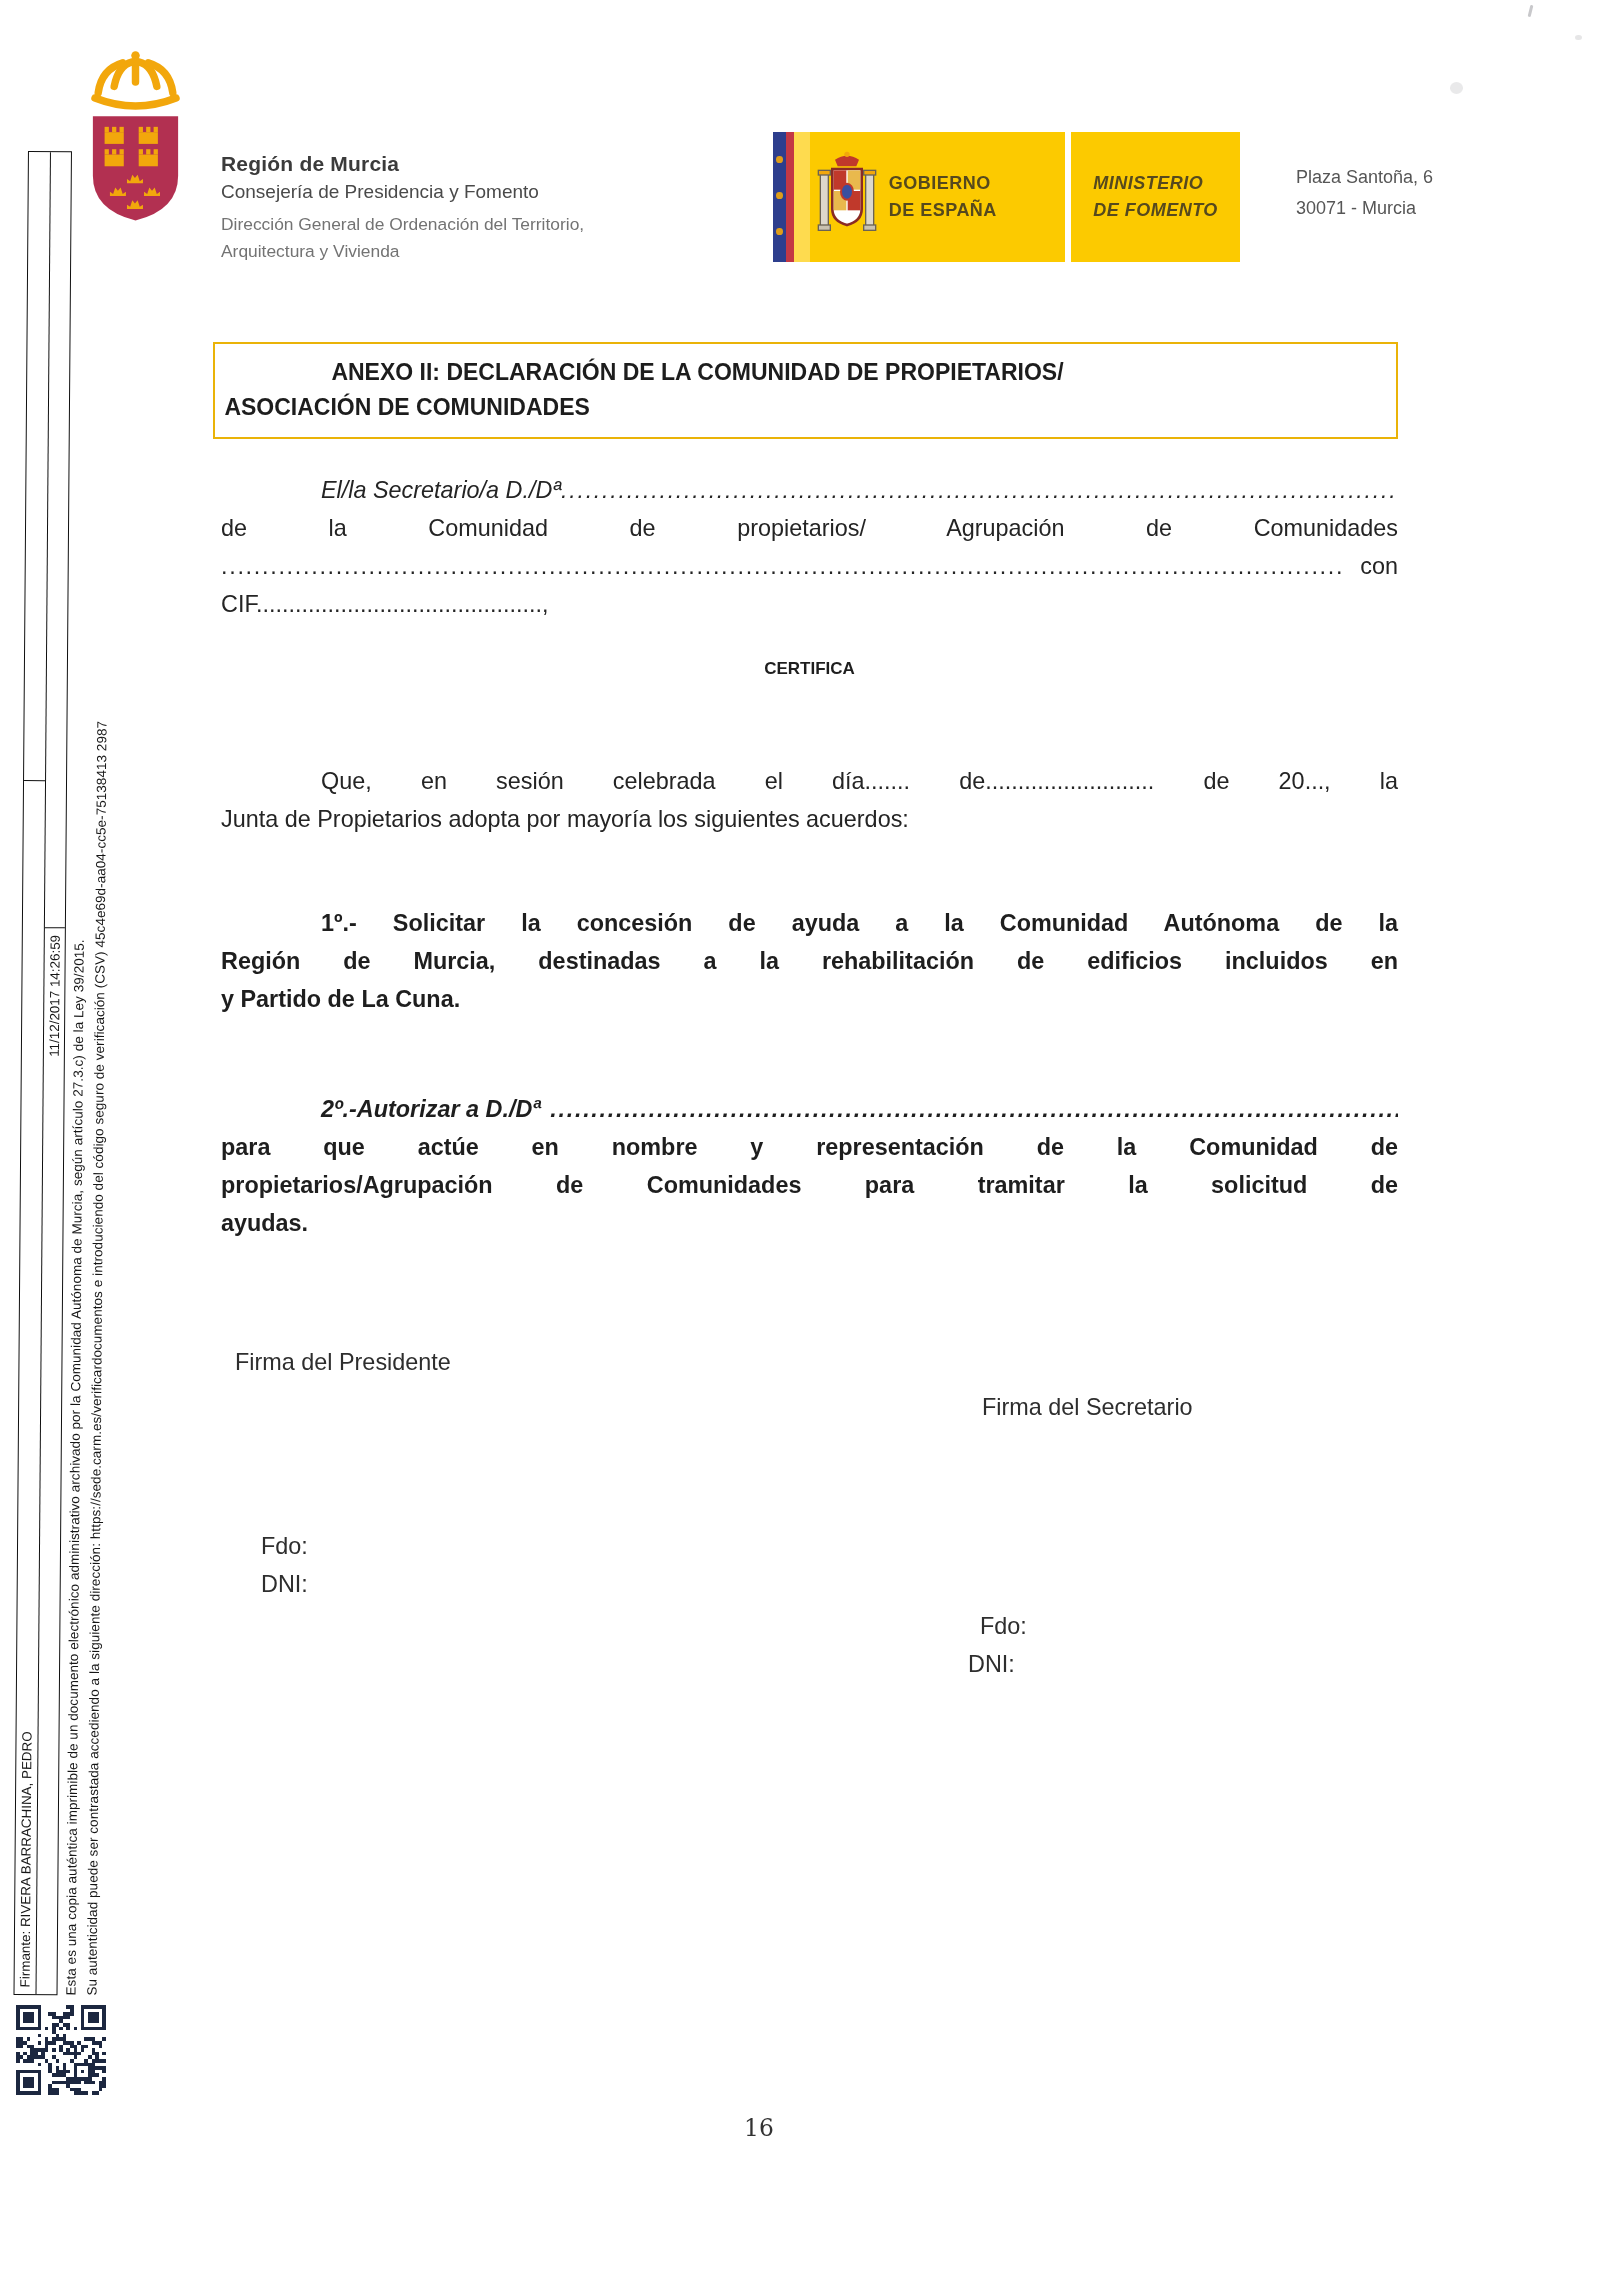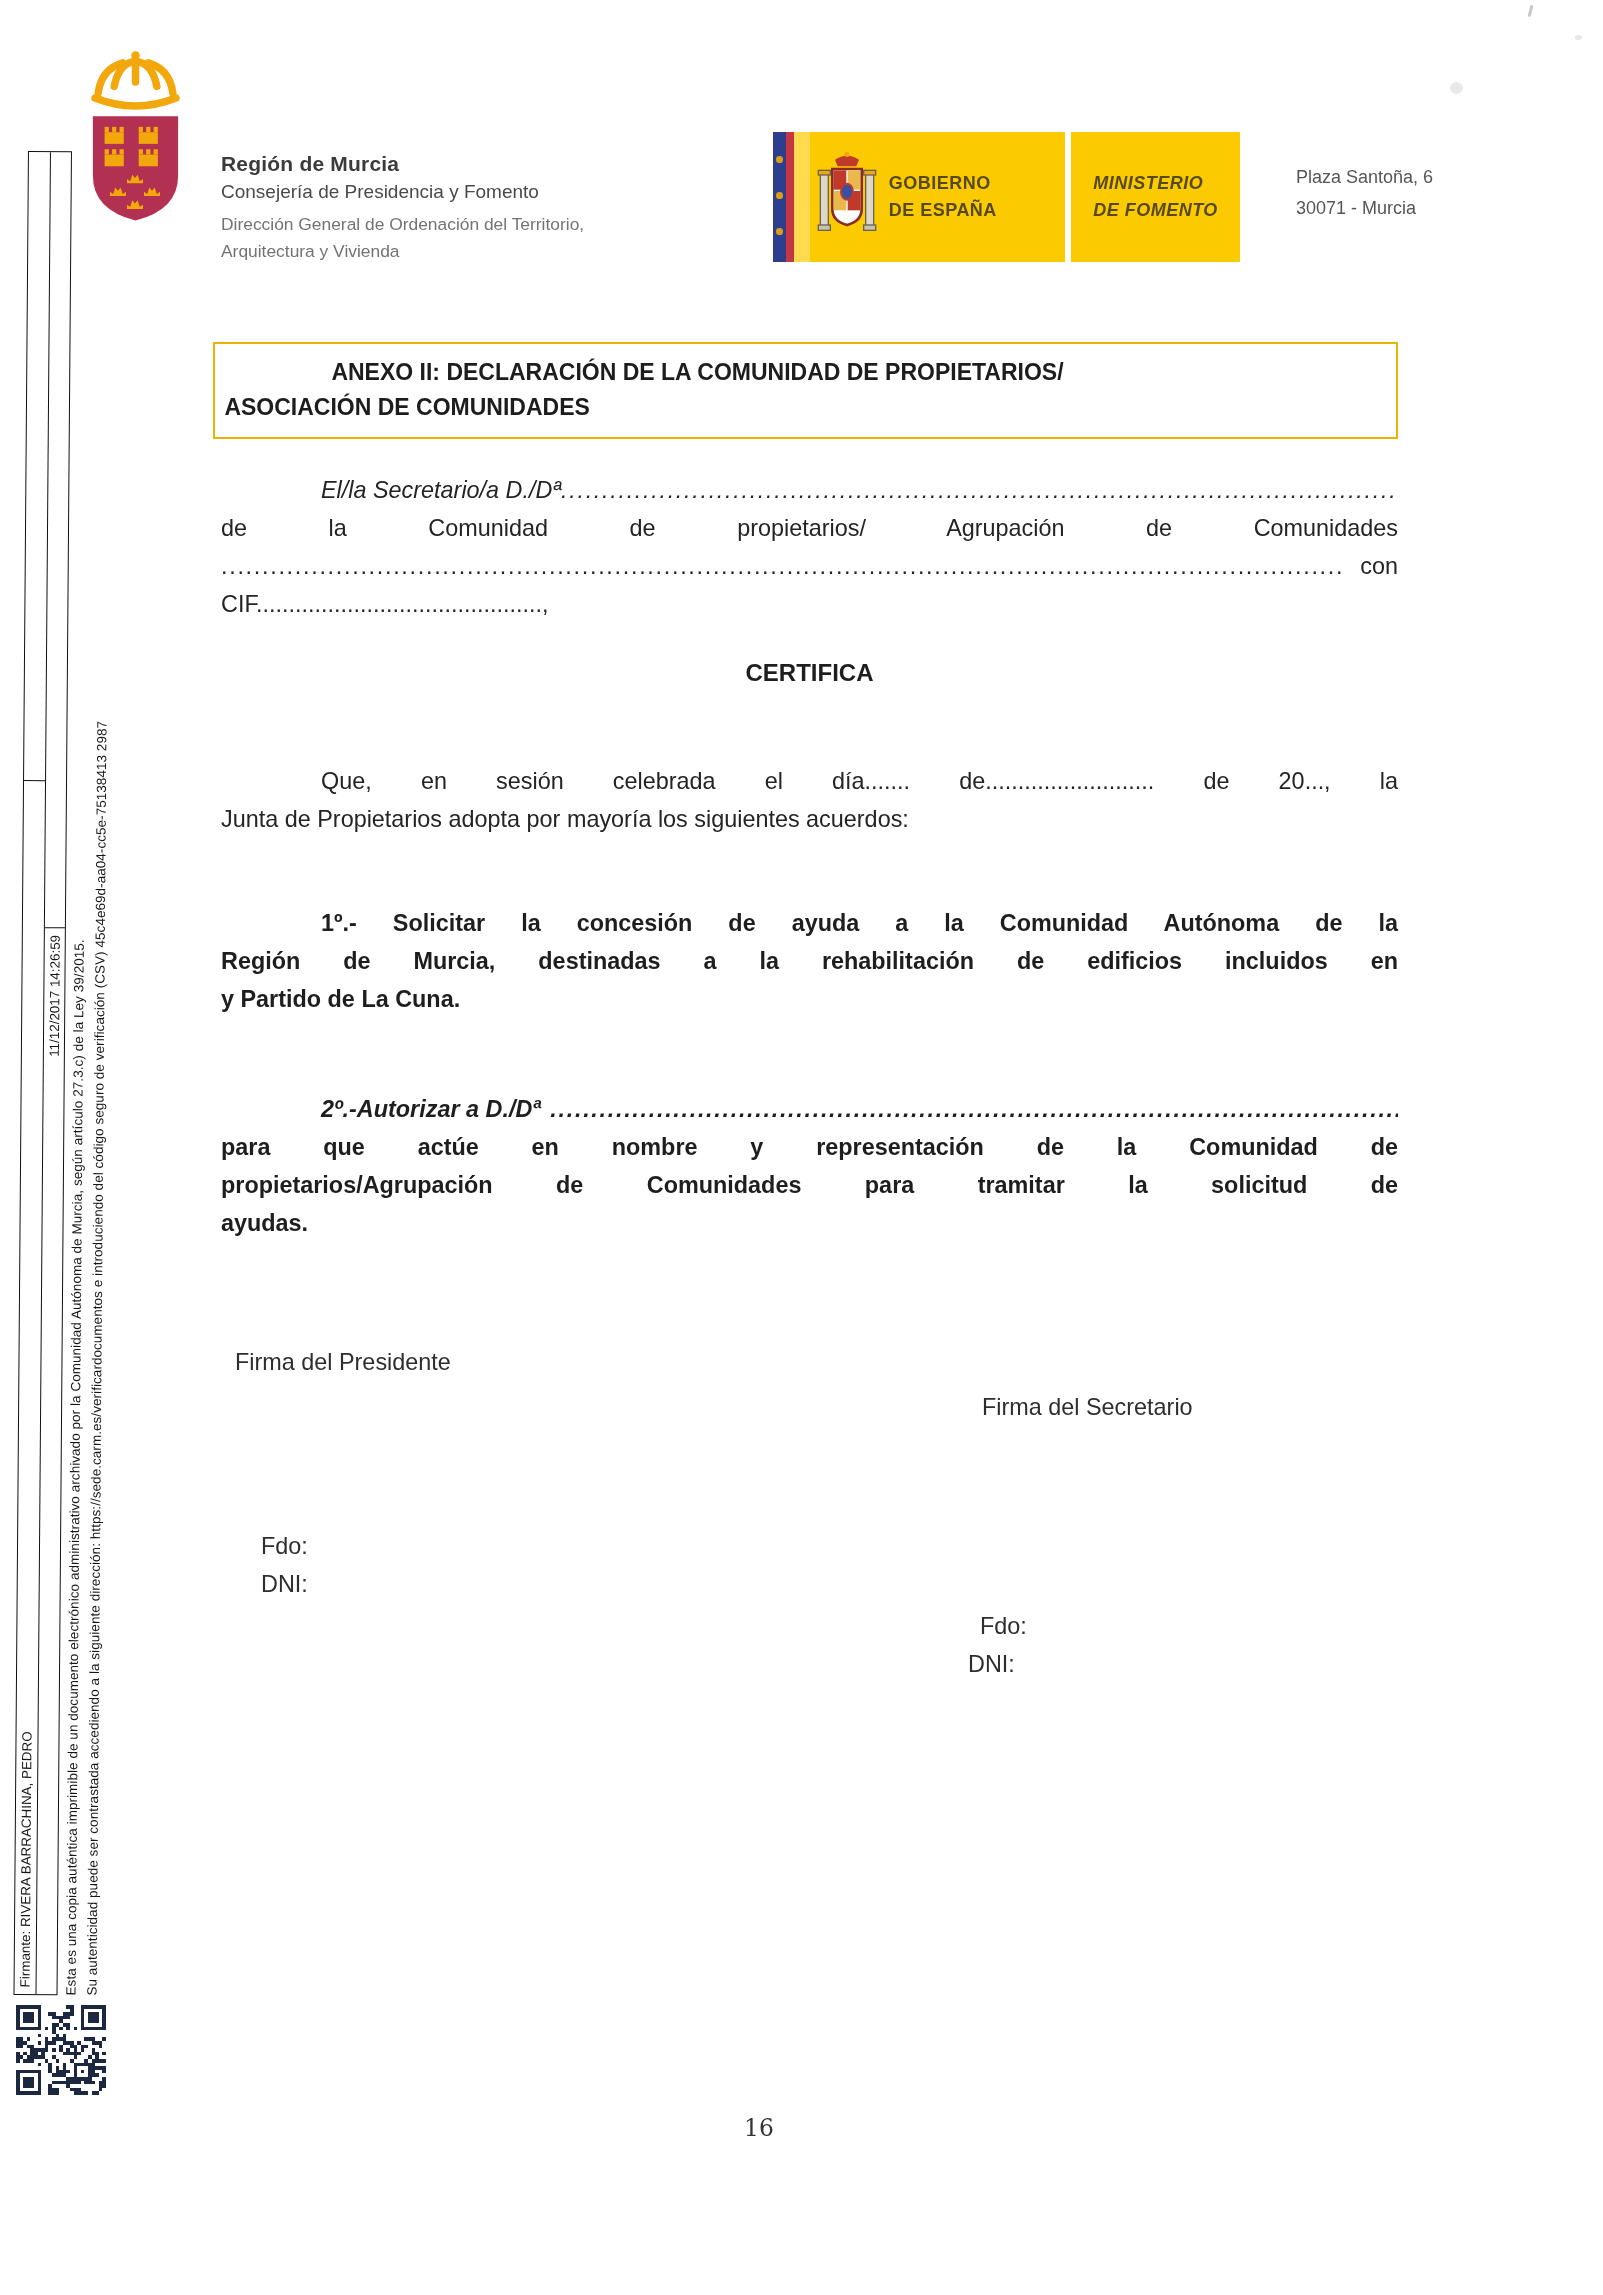--- a/index.html
+++ b/index.html
@@ -36,21 +36,21 @@
   
   .bodyblock{position:absolute;left:221px;width:1177px;font-size:23.4px;line-height:38px;color:#242424;}
   .jl{text-align:justify;text-align-last:justify;}
   .fill-line{display:flex;}
   .fill-line .lbl{white-space:pre;flex-shrink:0;}
   .dotfill{flex:1 1 0;overflow:hidden;white-space:nowrap;letter-spacing:1.7px;}
   .end-word{margin-left:14.7px;flex-shrink:0;}
   .ind{padding-left:100px;font-style:italic;}
   .tind{text-indent:100px;}
   .bold{font-weight:700;color:#1e1e1e;}
-  .certifica{position:absolute;left:221px;top:659px;width:1177px;text-align:center;font-size:24px;font-weight:700;color:#1e1e1e;}
+  .certifica{position:absolute;left:221px;top:659px;width:1177px;text-align:center;font-size:17px;font-weight:700;color:#1e1e1e;}
   
   .sig{position:absolute;font-size:23.4px;color:#2e2e2e;line-height:38px;}
   
   .pagenum{position:absolute;left:722px;top:2114px;width:74px;text-align:center;
     font-family:"DejaVu Serif",serif;font-size:23.4px;color:#333;}
   
   .sidebar{position:absolute;left:28px;top:148px;width:134px;height:1847px;transform:rotate(.45deg);transform-origin:0 0;}
   .sidebar-inner{position:absolute;left:0;top:1847px;width:1847px;height:134px;transform:rotate(-90deg);transform-origin:0 0;}
   .sb-table{width:1844px;border:1.3px solid #101010;box-sizing:border-box;}
   .sb-row{display:flex;align-items:center;}

